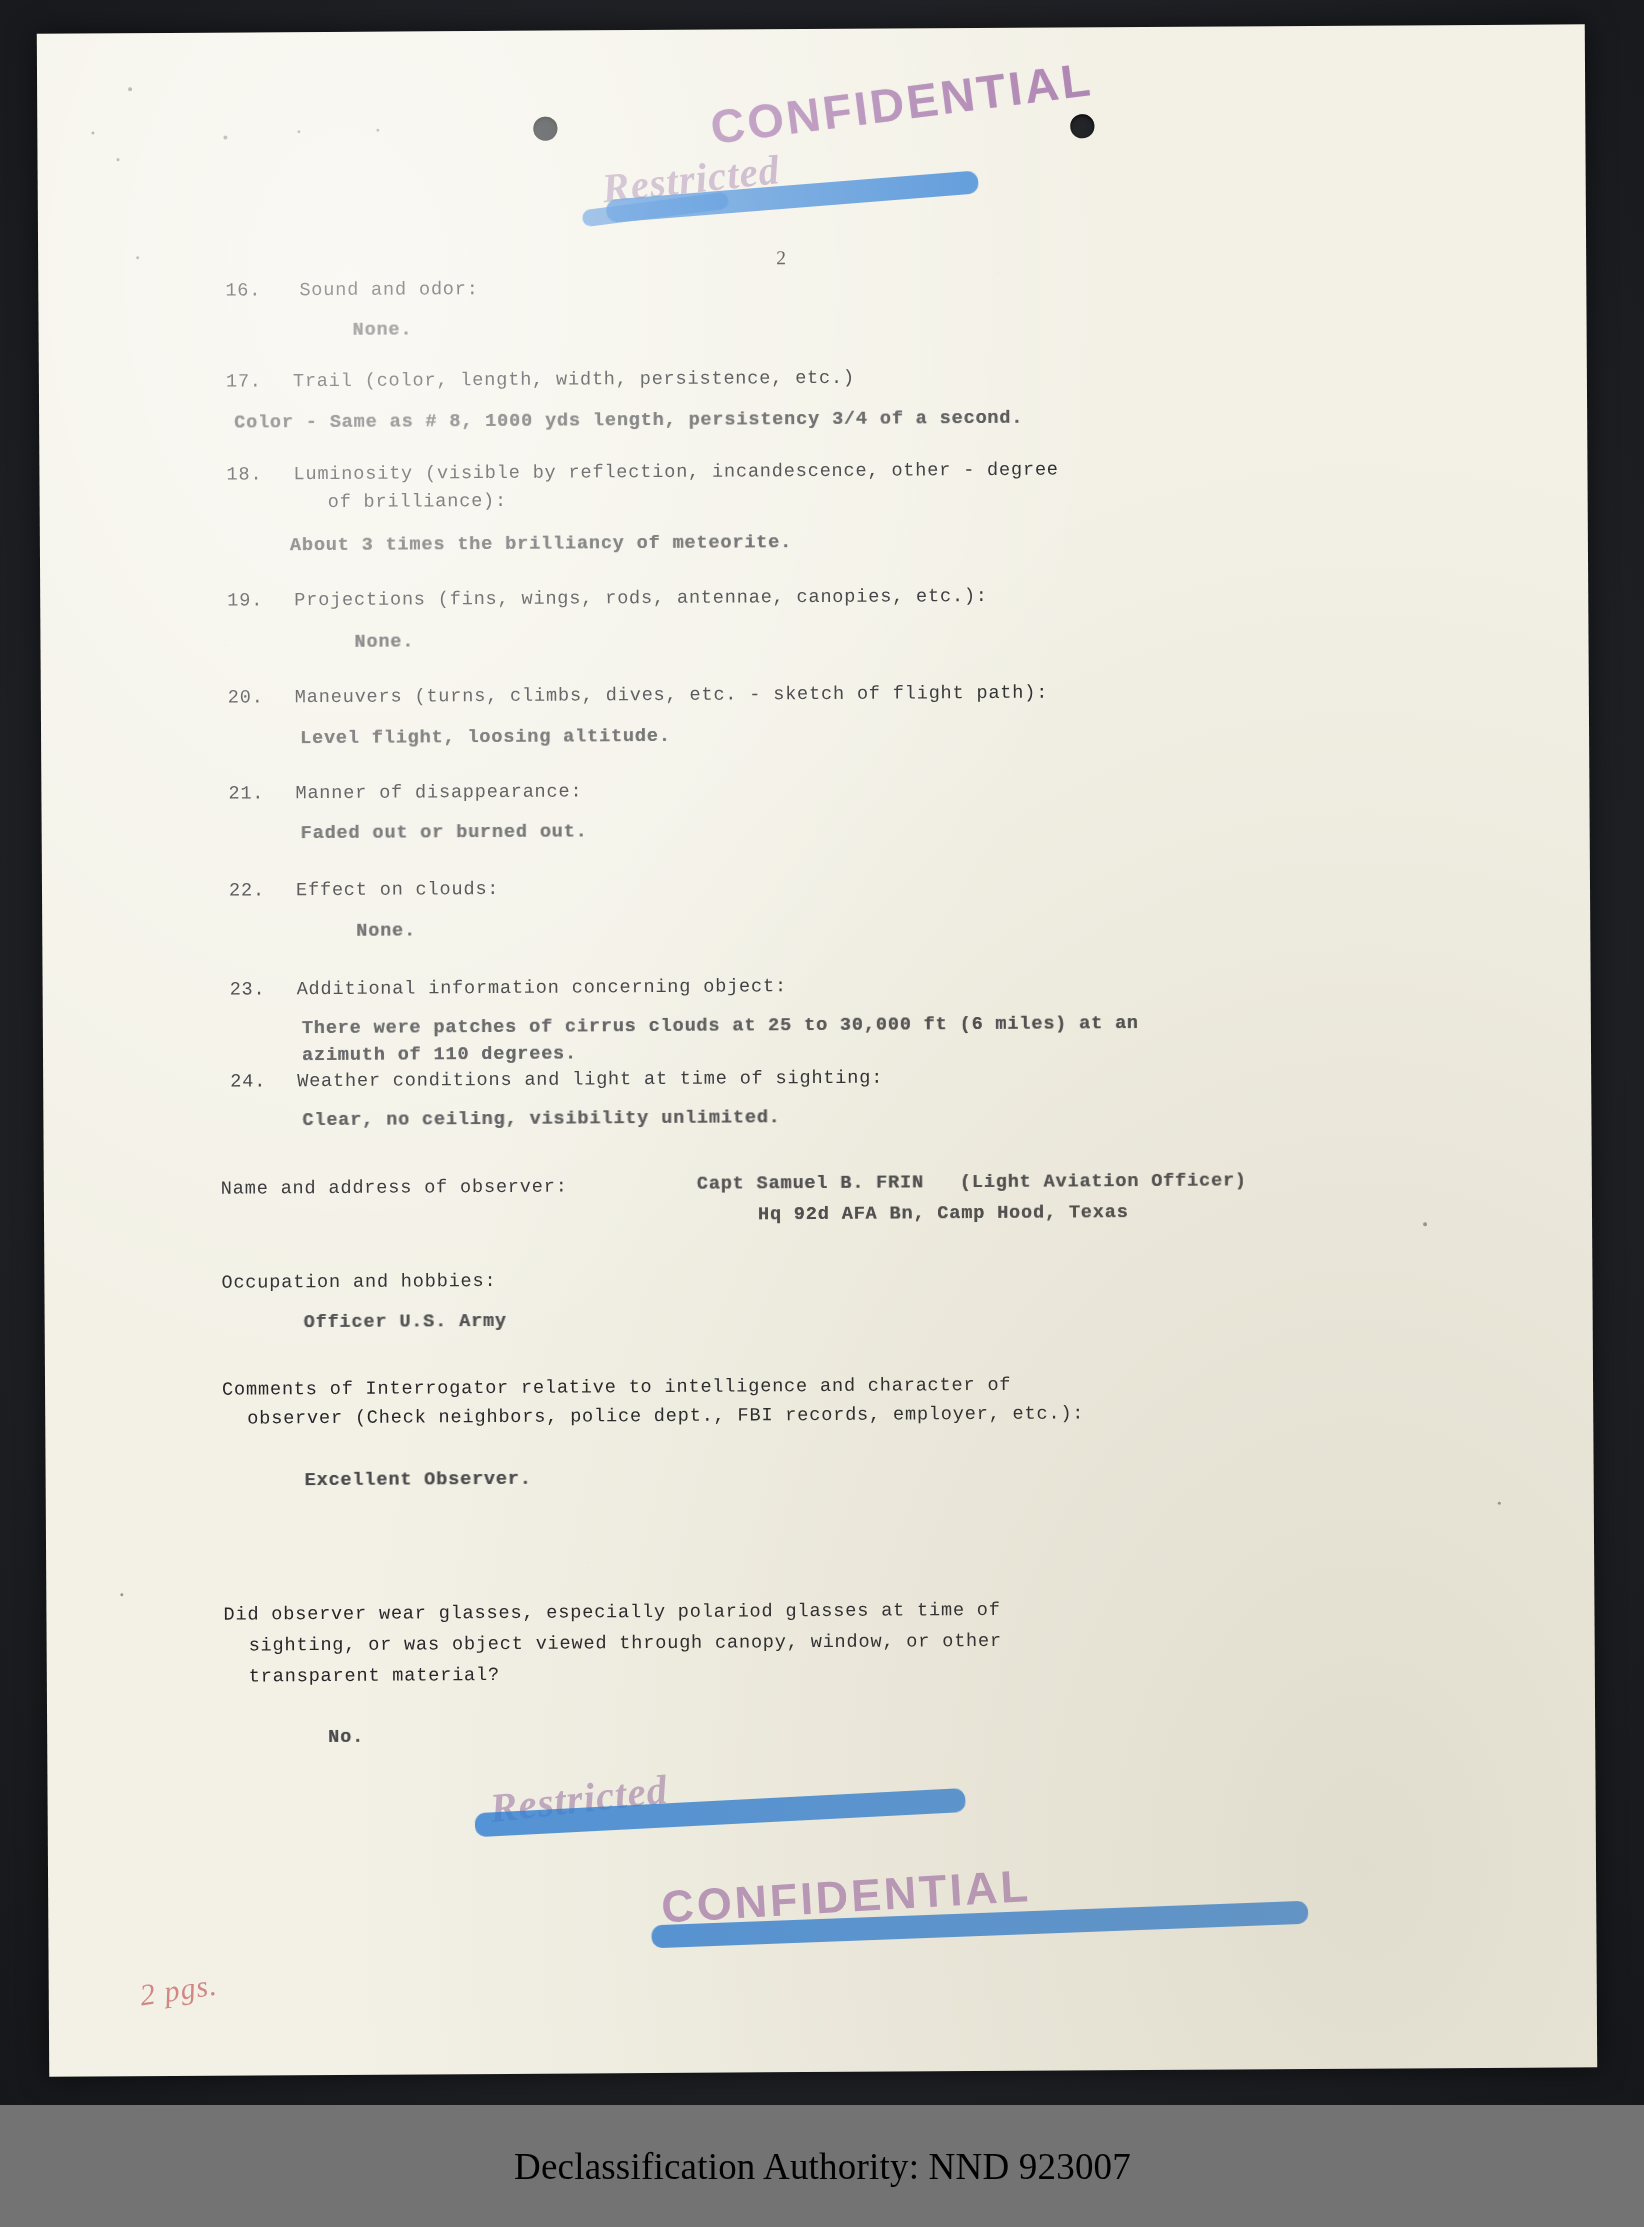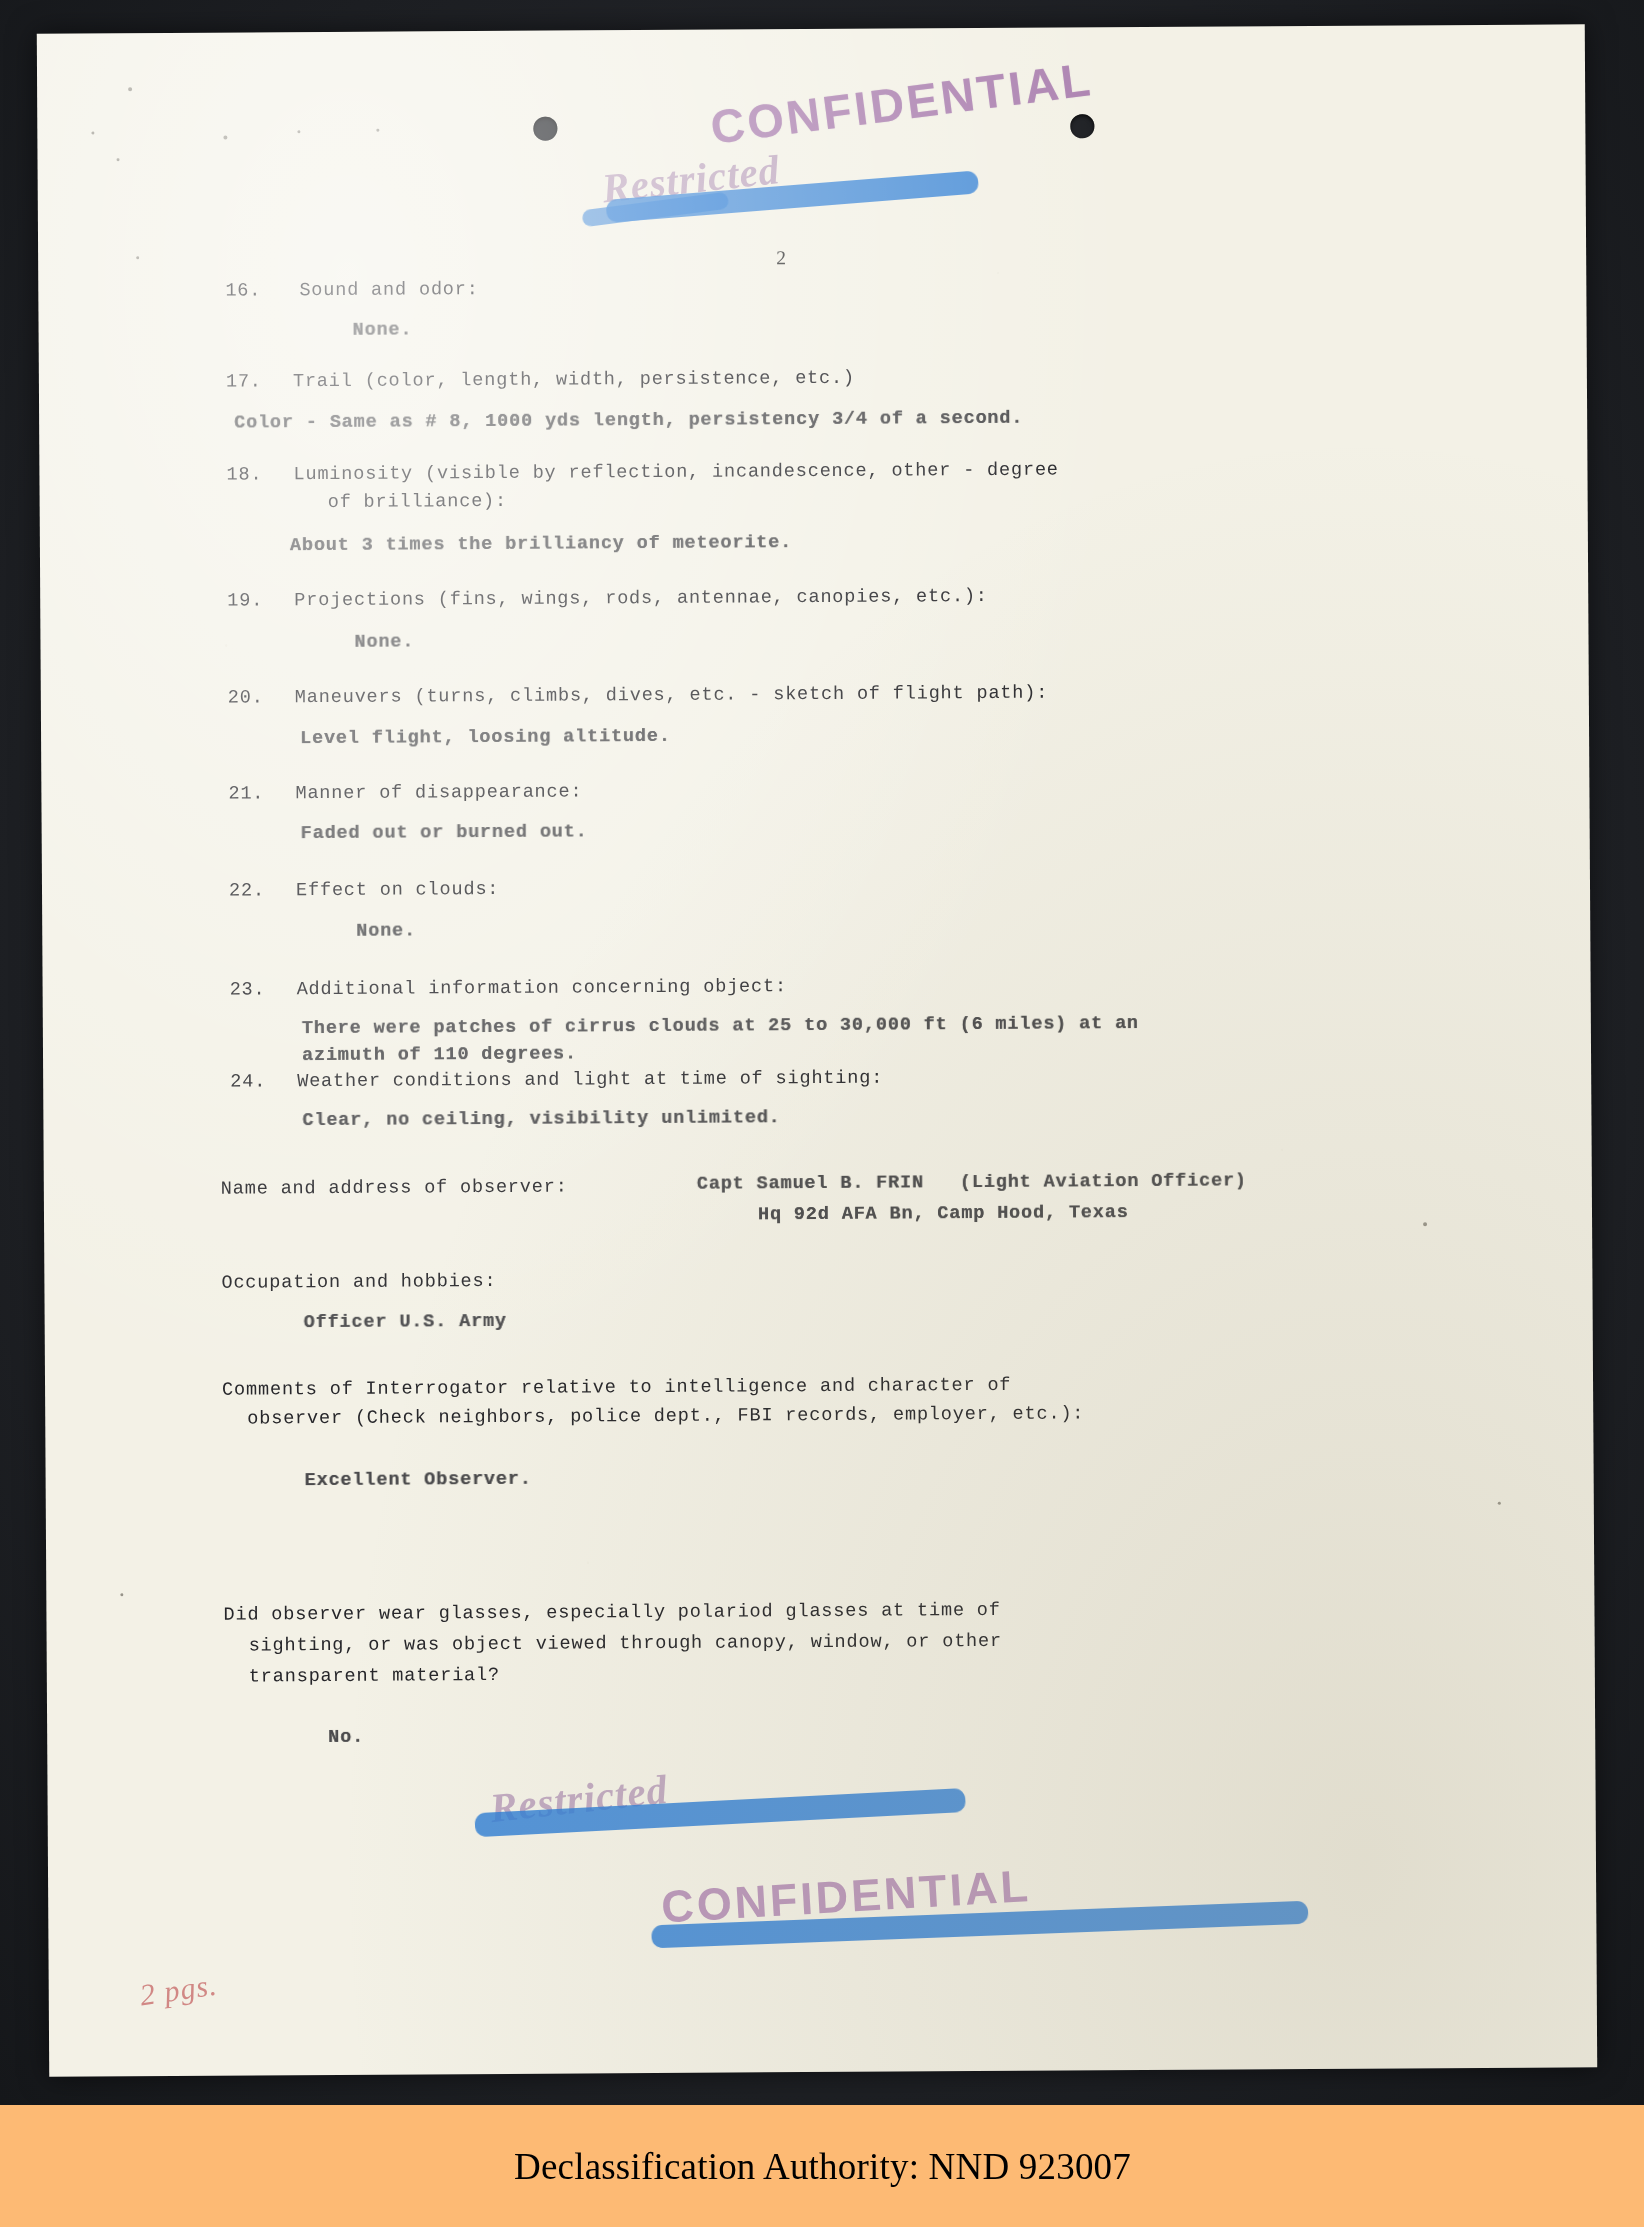--- a/index.html
+++ b/index.html
@@ -166,21 +166,21 @@
   }
 
   
   .speck { position:absolute; background:rgba(60,55,45,.5); border-radius:50%; }
 
   
   #caption {
     position: absolute;
     left: 0; top: 2105px;
     width: 1645px; height: 123px;
-    background: #fdba74;
+    background: #737373;
     display: flex; align-items: center; justify-content: center;
   }
   #caption span {
     font-family: "Liberation Serif", serif;
     font-size: 37px;
     color: #000;
     letter-spacing: 0.2px;
   }
 </style>
 </head>

